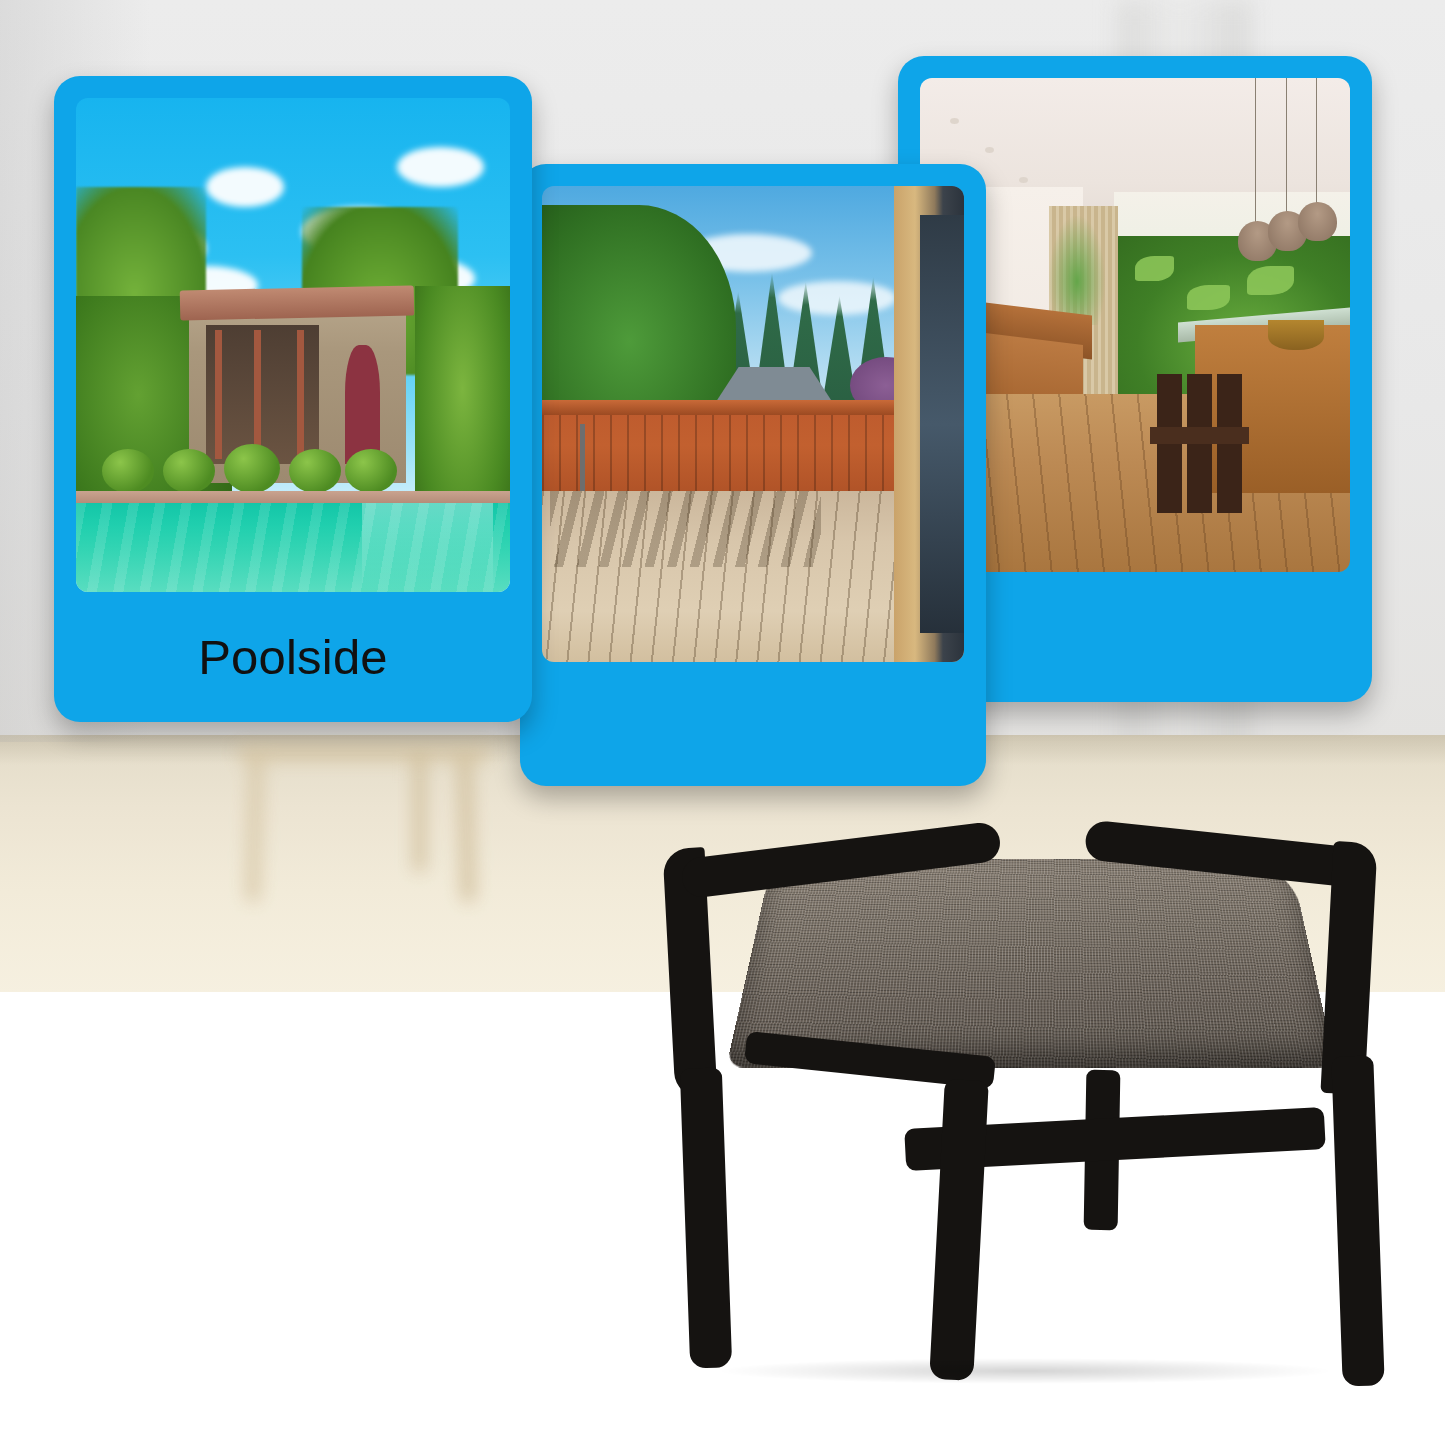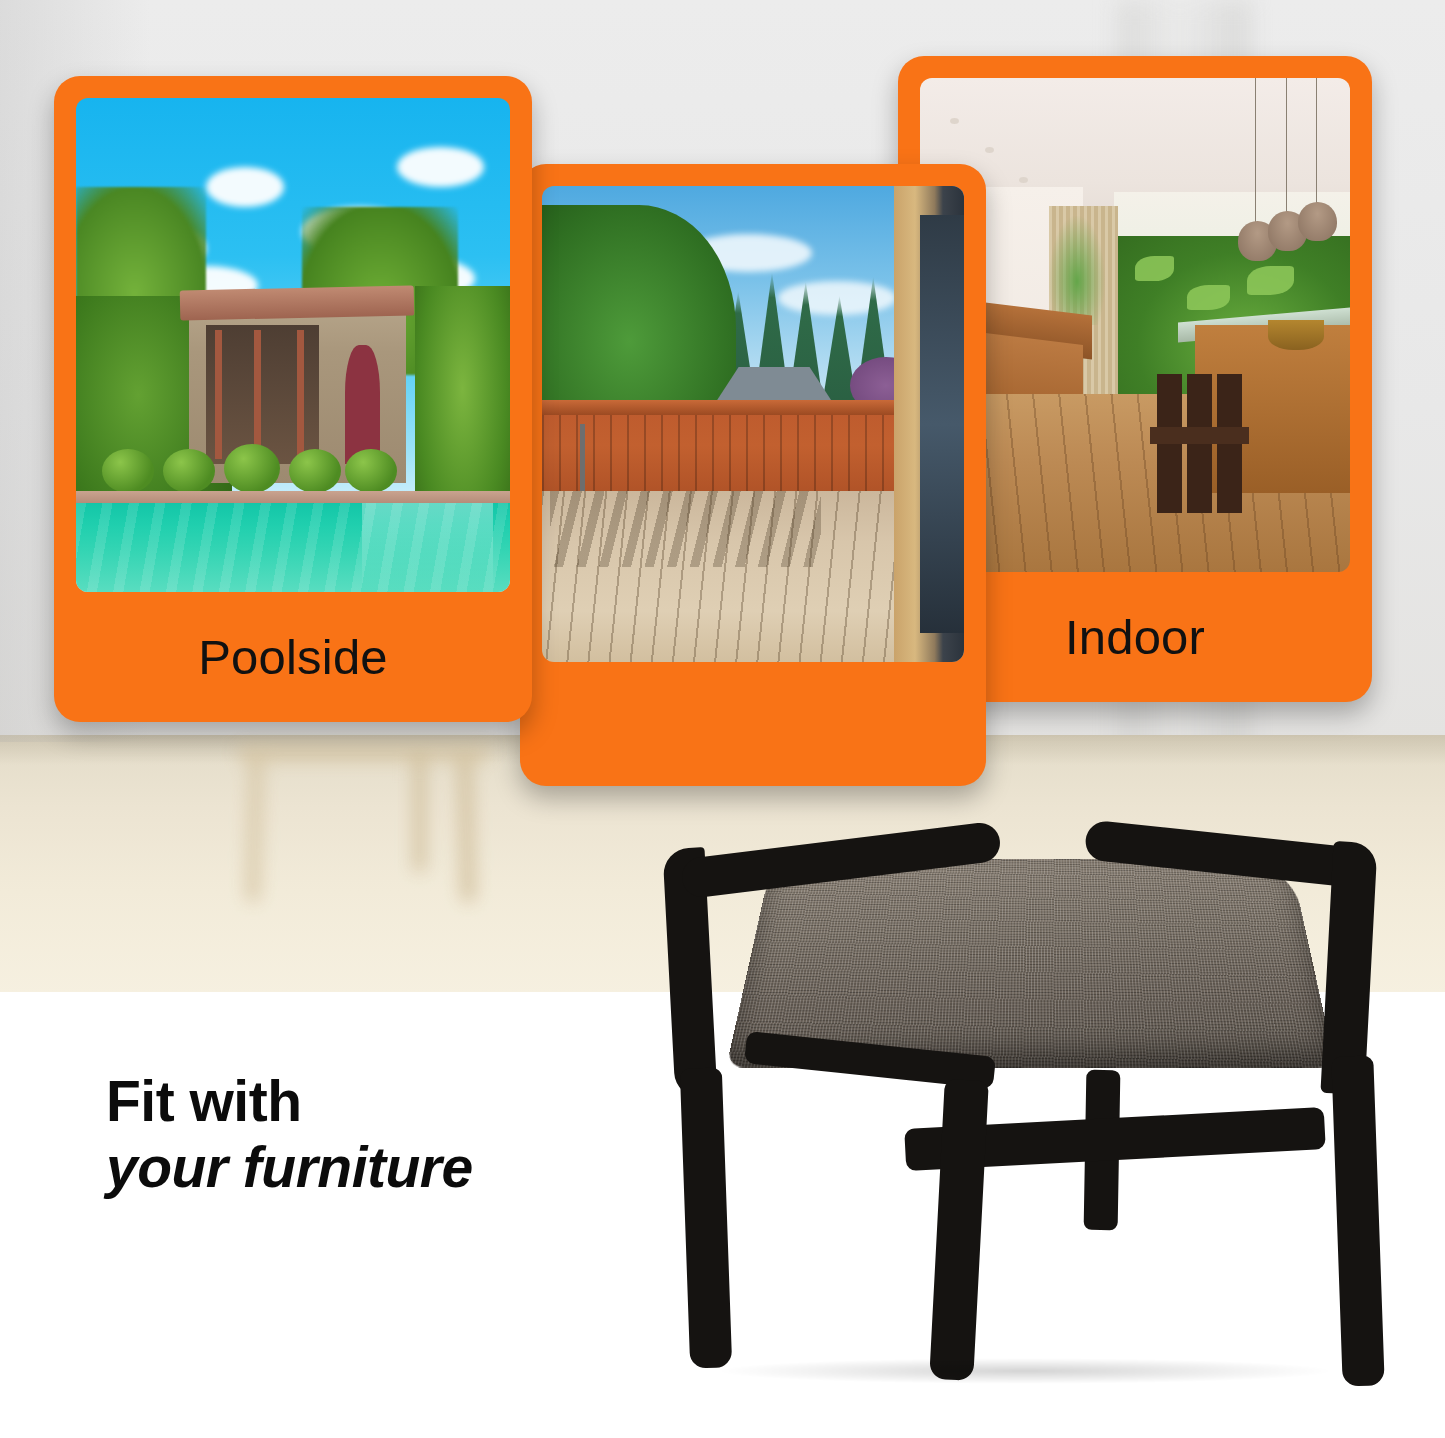--- a/index.html
+++ b/index.html
@@ -74,21 +74,21 @@
   }
   .bg-pillar {
     position: absolute; left: 1118px; top: 0; width: 132px; height: 760px;
     background: linear-gradient(90deg, rgba(205,205,203,.55), rgba(232,232,230,.15) 45%, rgba(200,200,198,.5));
     filter: blur(11px);
   }
 
   
   .card {
     position: absolute;
-    background: #f97316;
+    background: #0ea5e9;
     border-radius: 26px;
     box-shadow: 0 12px 26px rgba(0,0,0,.28);
     overflow: hidden;
   }
   .card .photo {
     position: absolute;
     left: 22px; top: 22px;
     border-radius: 12px;
     overflow: hidden;
   }
@@ -369,21 +369,20 @@
               <div class="seat"></div>
             </div>
           <div class="in-chair" style="left:62%;">
               <div class="seat"></div>
             </div>
           <div class="in-chair" style="left:69%;">
               <div class="seat"></div>
             </div>
         </div>
       </div>
-      <div class="caption">Indoor</div>
     </div>
 
     <div class="card" id="card-poolside">
       <div class="photo">
         <div class="ph">
           <div class="pool-sky"></div>
           <div class="cloud" style="left:8%;top:26%;width:22%;height:9%;"></div>
           <div class="cloud" style="left:30%;top:14%;width:18%;height:8%;"></div>
           <div class="cloud" style="left:52%;top:22%;width:26%;height:10%;"></div>
           <div class="cloud" style="left:74%;top:10%;width:20%;height:8%;"></div>
@@ -450,19 +449,15 @@
       <div class="leg-bc"></div>
       <div class="bar-front-rail"></div>
       <div class="leg-fl"></div>
       <div class="leg-fr"></div>
       <div class="leg-br"></div>
     </div>
     <div class="ott-shadow"></div>
   </div>
 
   <div class="bottom">
-    <div class="headline">
-      <div class="l1">Fit with</div>
-      <div class="l2">your furniture</div>
-    </div>
   </div>
 
 </div>
 
 </body></html>

